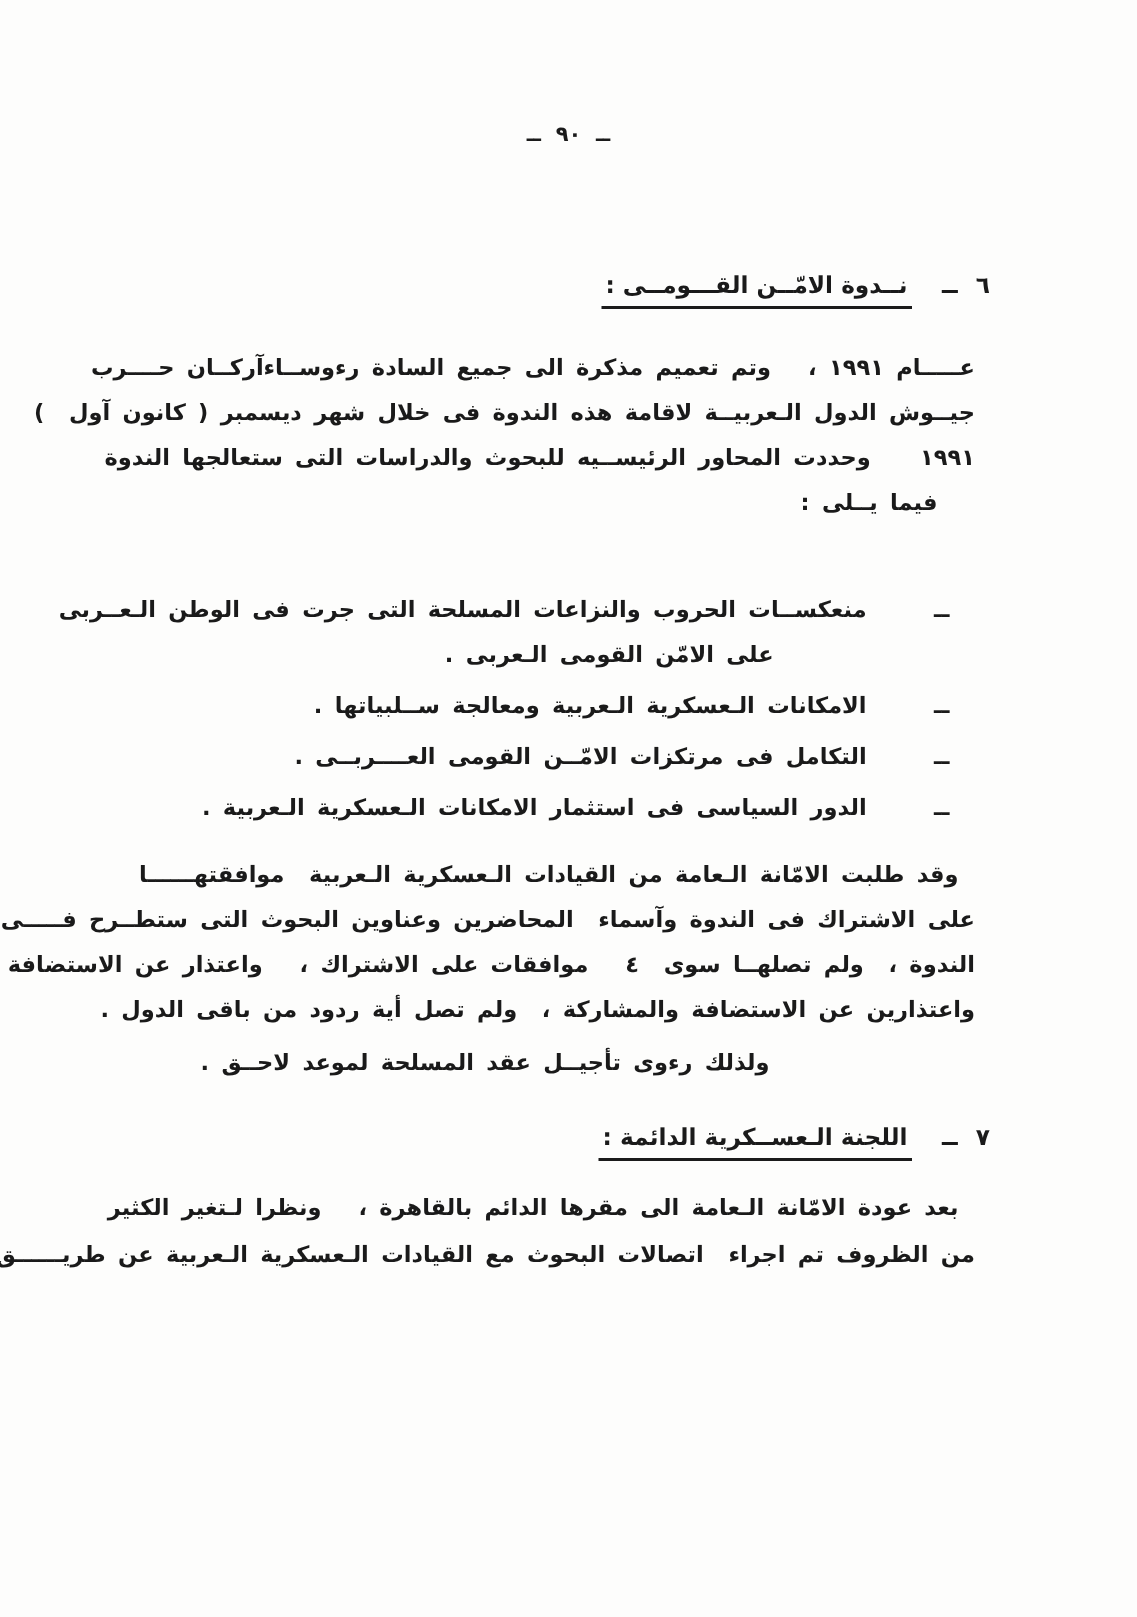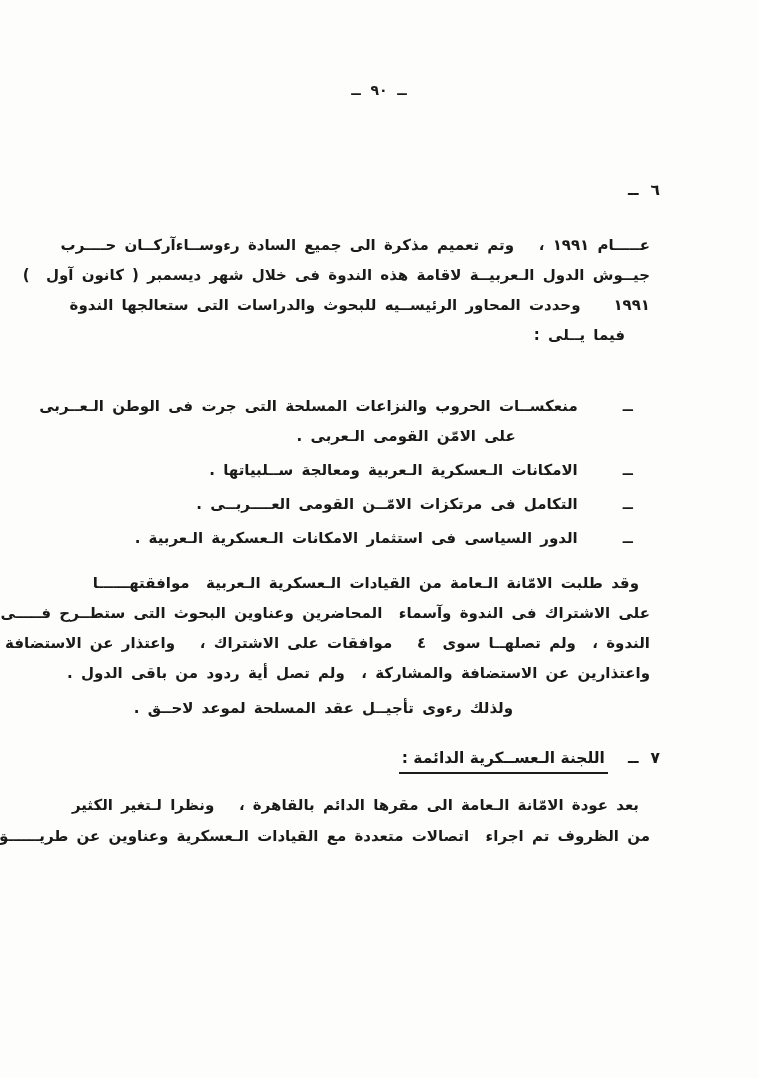--- a/index.html
+++ b/index.html
@@ -89,20 +89,21 @@
 </head>
 <body>
 
 <div class="page">
 
   <div class="page-number">ــ  ٩٠  ــ</div>
 
   <div class="heading" id="heading-6">
     <span class="h-num">٦</span>
     <span class="h-dash">ــ</span>
+    <span class="h-title">نــدوة الامّــن القـــومــى :</span>
   </div>
 
   <div class="para" id="para-1">
     <div class="line">عـــــام ١٩٩١ ،   وتم تعميم مذكرة الى جميع السادة رءوســاءآركــان حــــرب</div>
     <div class="line">جيــوش الدول الـعربيــة لاقامة هذه الندوة فى خلال شهر ديسمبر ( كانون آول  )</div>
     <div class="line">١٩٩١    وحددت المحاور الرئيســيه للبحوث والدراسات التى ستعالجها الندوة</div>
     <div class="line lastline">فيما يــلى :</div>
   </div>
 
   <div class="bullets">
@@ -143,16 +144,16 @@
   <div class="closing">ولذلك رءوى تأجيــل عقد المسلحة لموعد لاحــق .</div>
 
   <div class="heading" id="heading-7">
     <span class="h-num">٧</span>
     <span class="h-dash">ــ</span>
     <span class="h-title">اللجنة الـعســكرية الدائمة :</span>
   </div>
 
   <div class="para" id="para-3">
     <div class="line pfirst">بعد عودة الامّانة الـعامة الى مقرها الدائم بالقاهرة ،   ونظرا لـتغير الكثير</div>
-    <div class="line">من الظروف تم اجراء  اتصالات متعددة مع القيادات الـعسكرية وعناوين عن طريــــــق</div>
+    <div class="line">من الظروف تم اجراء  اتصالات البحوث مع القيادات الـعسكرية الـعربية عن طريــــــق</div>
   </div>
 
 </div>
 
 </body></html>

